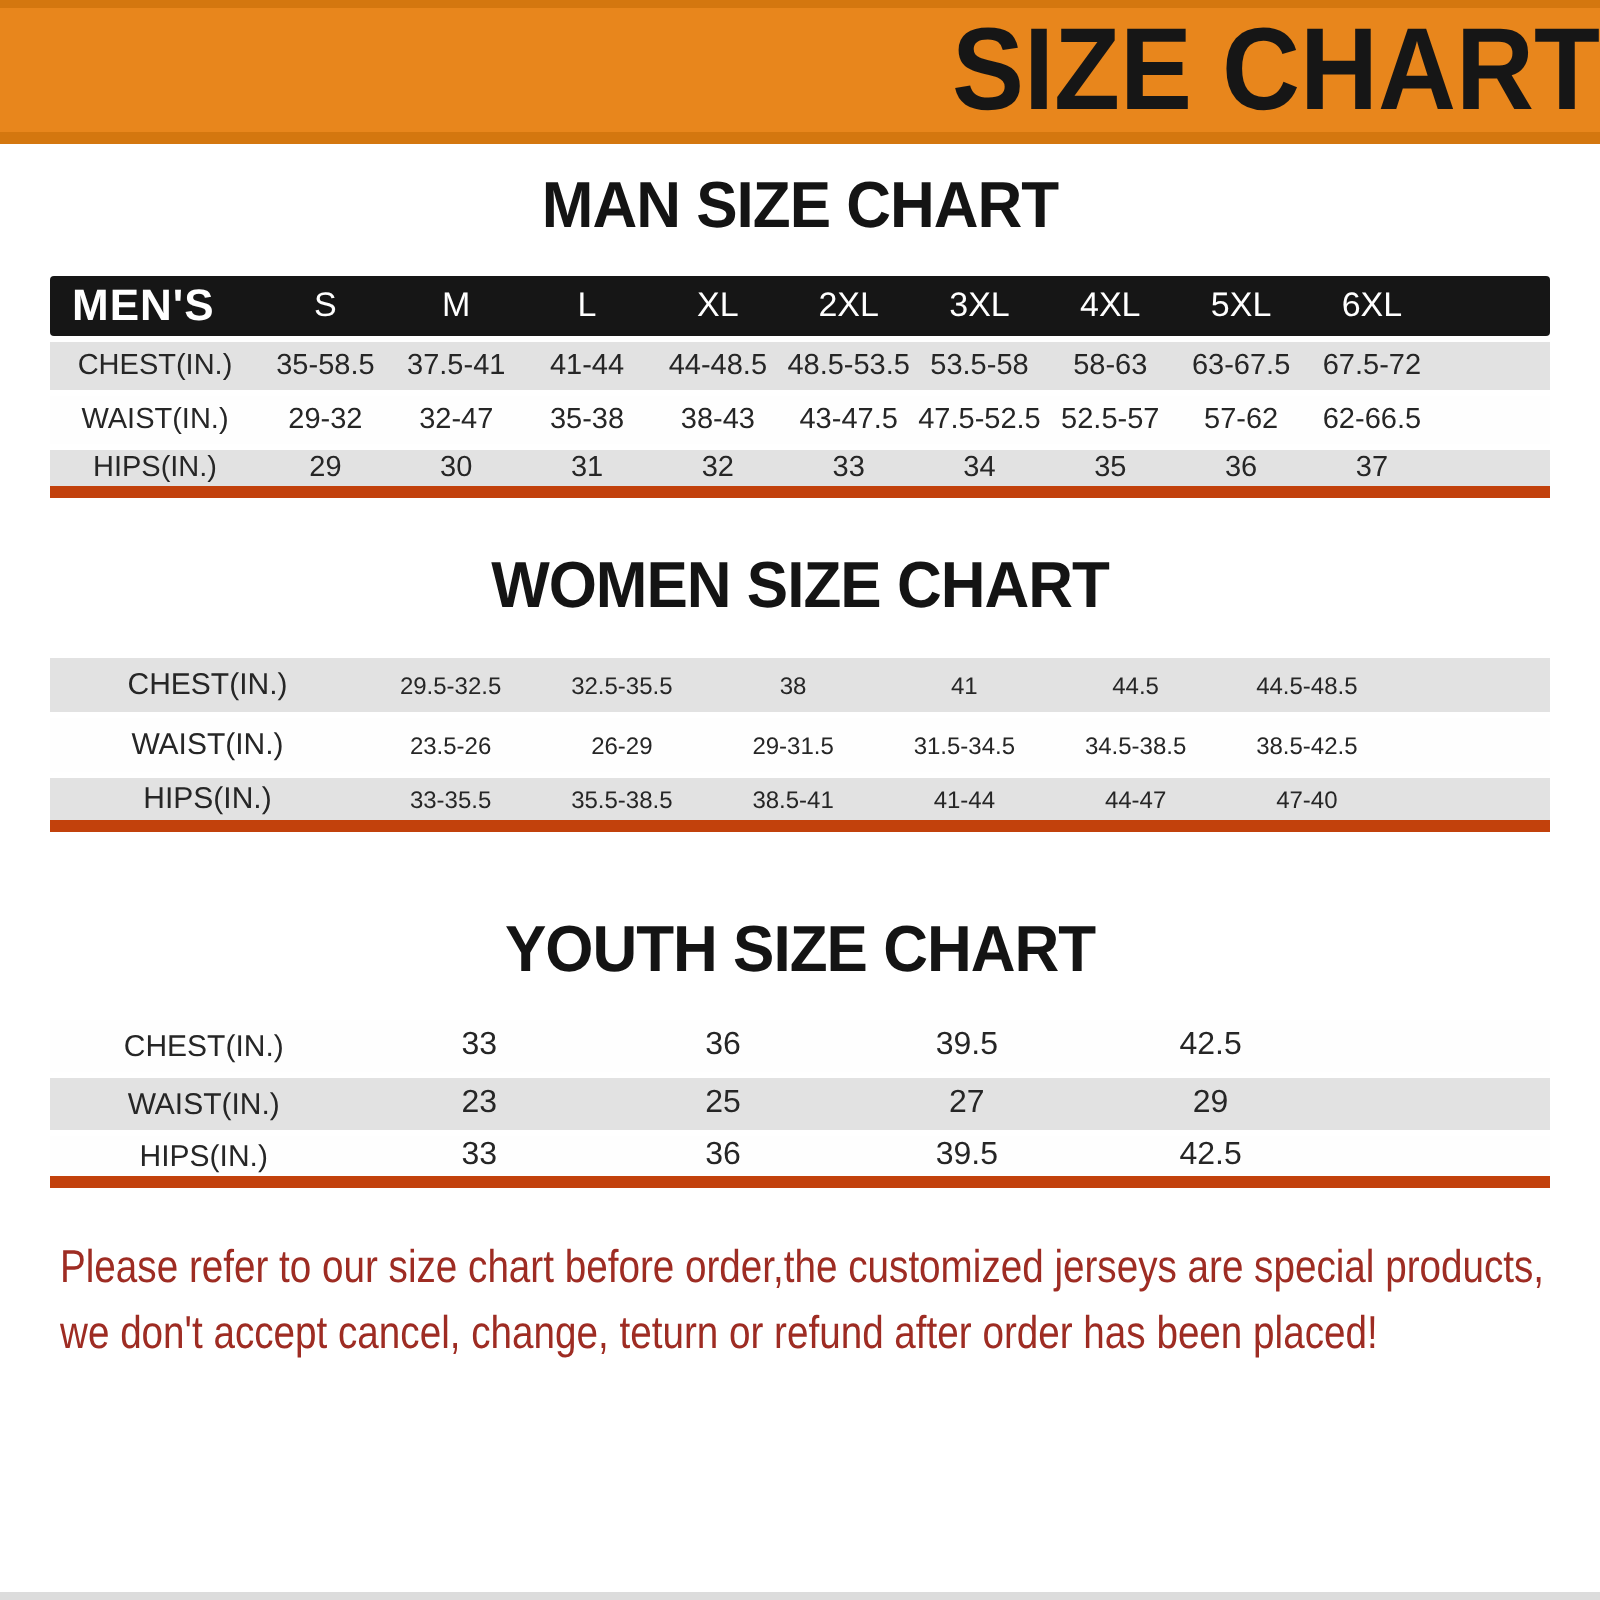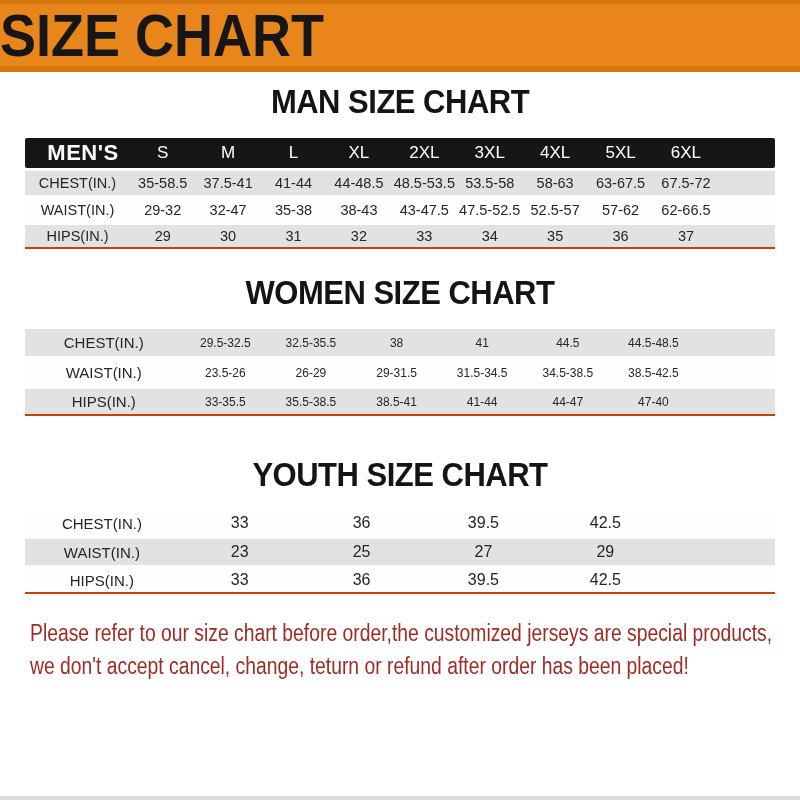--- a/index.html
+++ b/index.html
@@ -12,21 +12,21 @@
     background: #ffffff;
     overflow: hidden;
   }
 
   
   .banner {
     height: 72px;
     background: var(--banner_bg, #E8861C);
     border-top: 4px solid var(--banner_edge, #D4770F);
     border-bottom: 6px solid var(--banner_edge, #D4770F);
-    display: flex; align-items: center; justify-content: flex-start;
+    display: flex; align-items: center; justify-content: flex-end;
   }
   .banner h1 {
     font-size: 54px; line-height: 54px;
     font-weight: 900;
     letter-spacing: 0px;
     color: var(--banner_text, #161616);
     transform: scaleY(1.08);
     white-space: nowrap;
   }
 
@@ -59,32 +59,32 @@
     vertical-align: middle;
   }
   table.sizes th {
     background: var(--bar_bg, #161616);
     color: var(--bar_text, #ffffff);
     font-weight: 400;
   }
   table.sizes th:first-child { border-radius: 2px 0 0 2px; }
   table.sizes th:last-child  { border-radius: 0 2px 2px 0; }
   table.sizes th.lbl {
-    text-align: center;
+    text-align: left;
     font-weight: 800;
     letter-spacing: 0.5px;
     padding-left: 11px;
     margin-top: 30px;
   }
   table.sizes tr.gray td  { background: var(--row_gray, #E2E2E2); }
   table.sizes tr.white td { background: var(--row_white, #FEFEFE); }
   table.sizes td {
     color: var(--cell_text, #262626);
   }
-  table.sizes tr:last-child td { border-bottom: 2px solid #c2410c; }
+  table.sizes tr:last-child td { border-bottom: 6px solid #c2410c; }
 
   
   .t-men th  { height: 30px; font-size: 17px; }
   .t-men th.lbl { font-size: 22px; }
   .t-men td  { height: 24px; font-size: 14.5px; }
   .t-men td.lbl { font-size: 14.5px; }
 
   .t-women th { height: 43px; font-size: 20px; }
   .t-women th.lbl { font-size: 24px; }
   .t-women td { height: 27px; font-size: 12px; }

